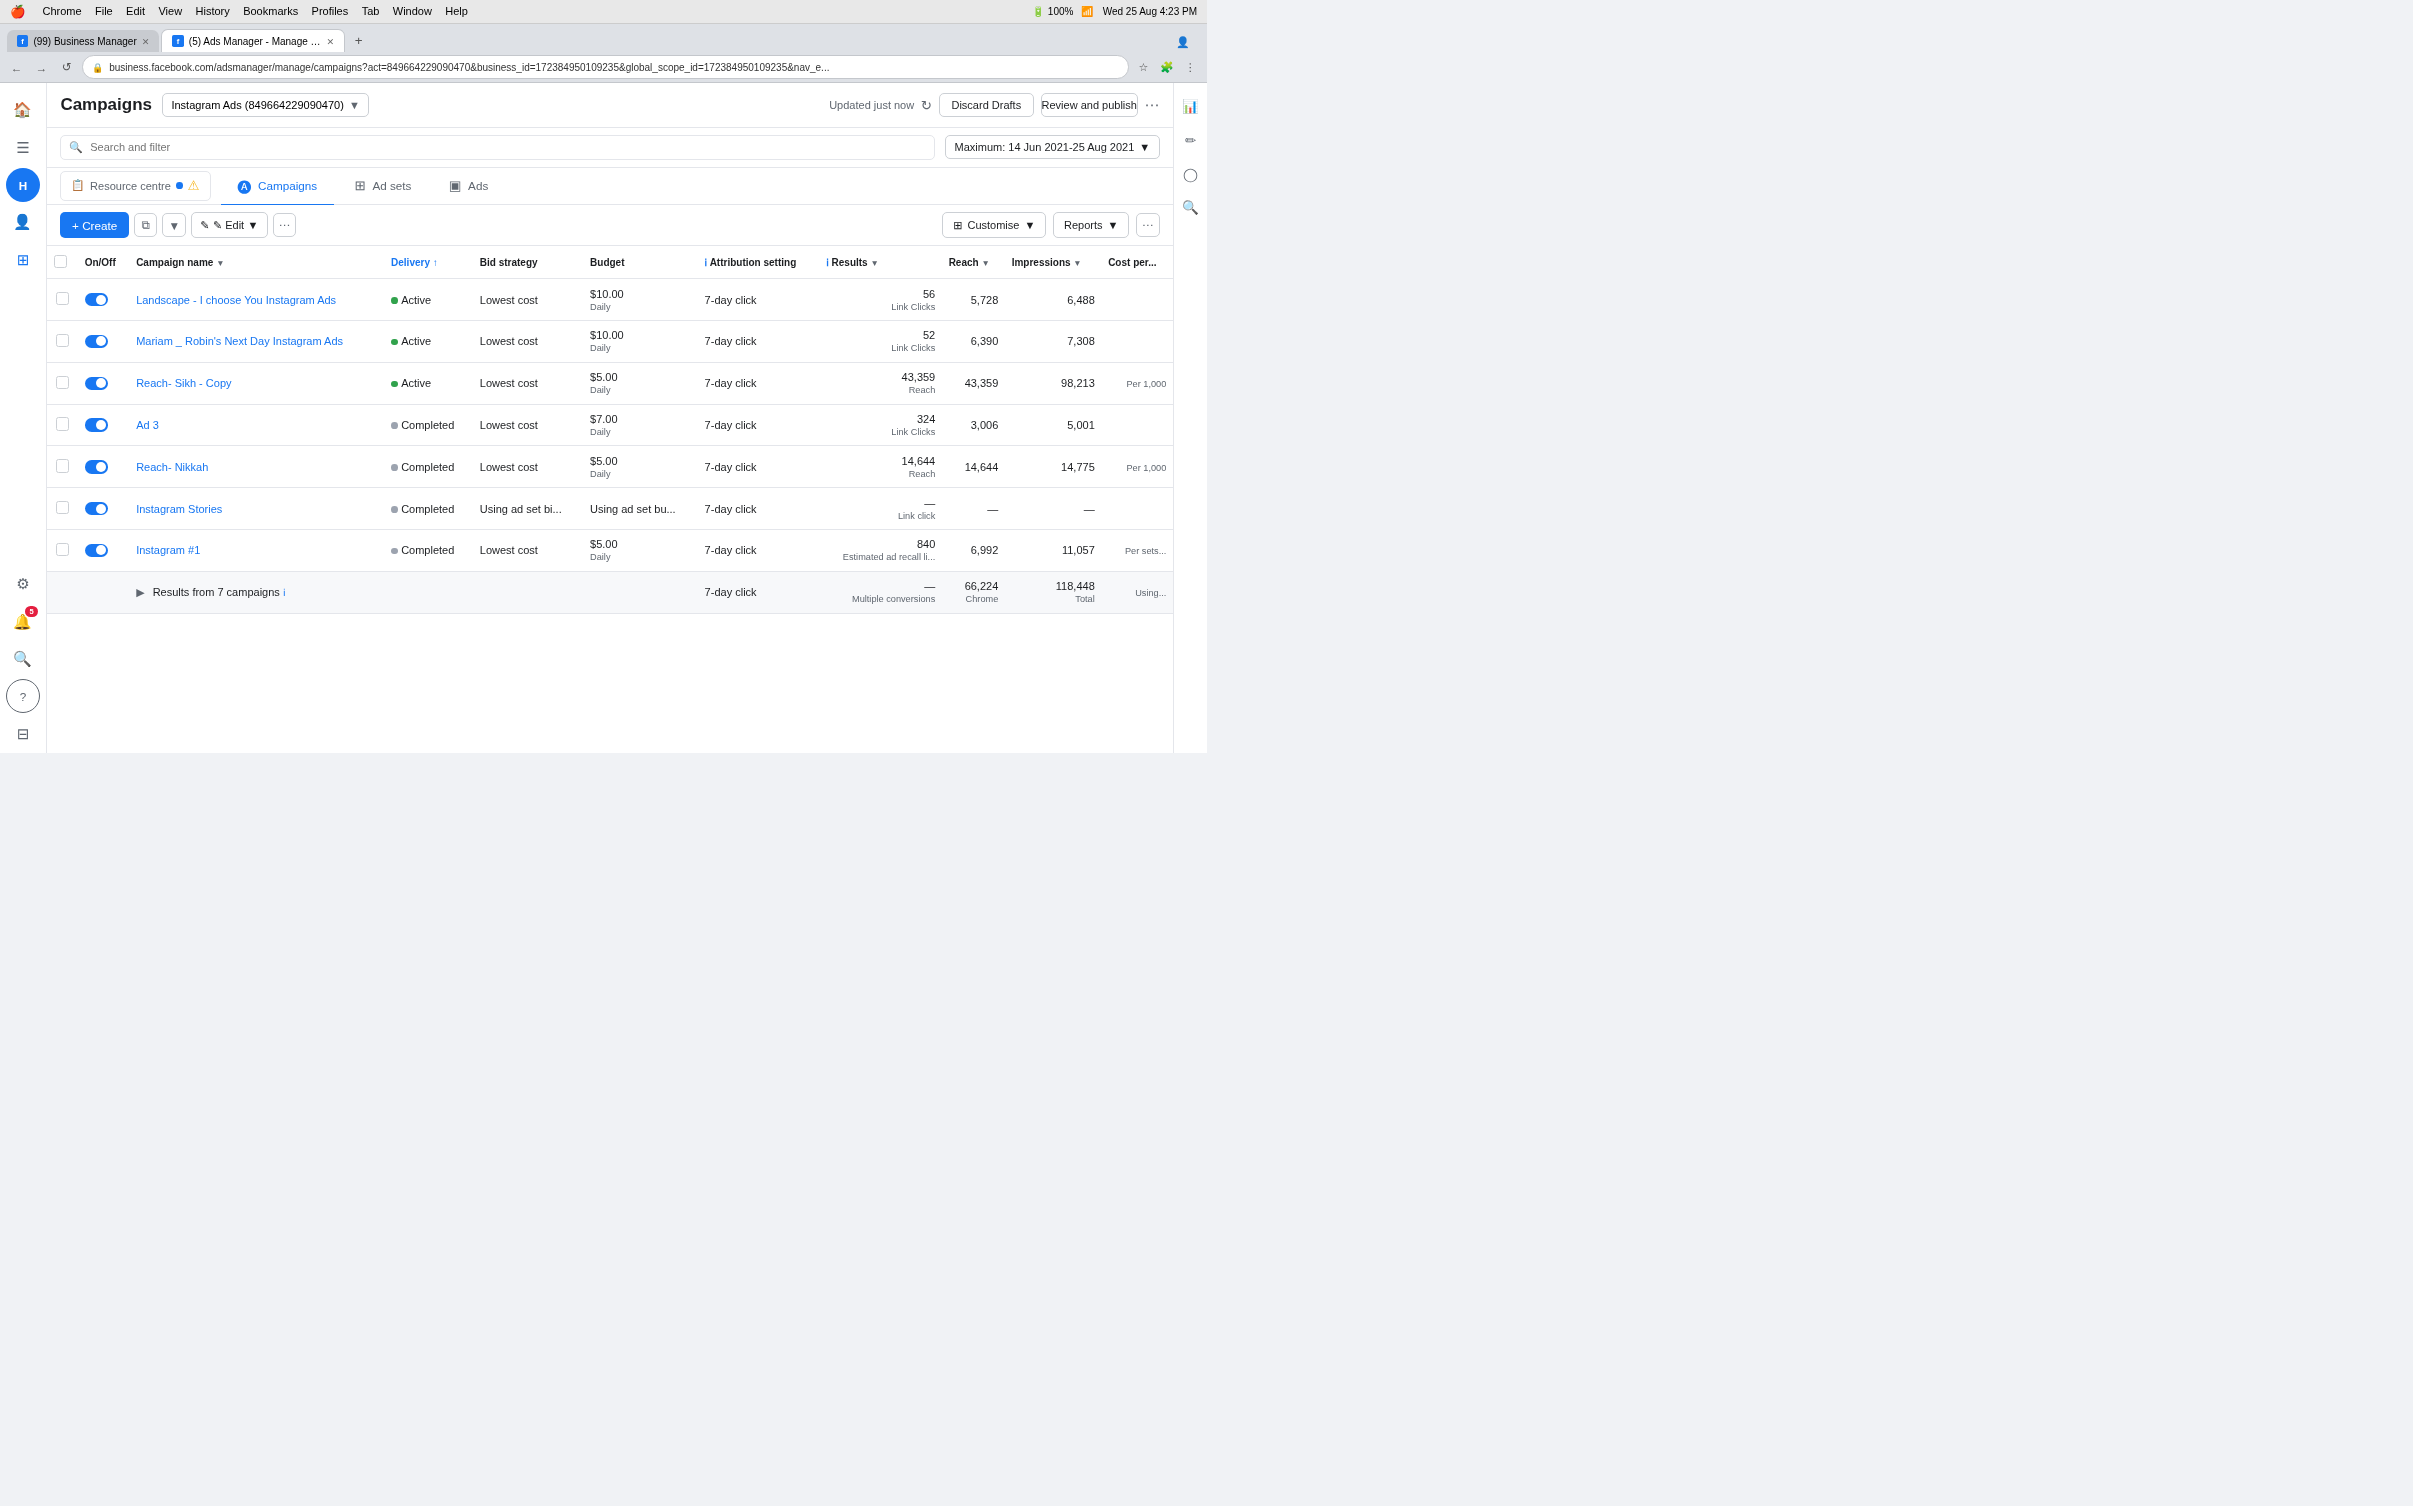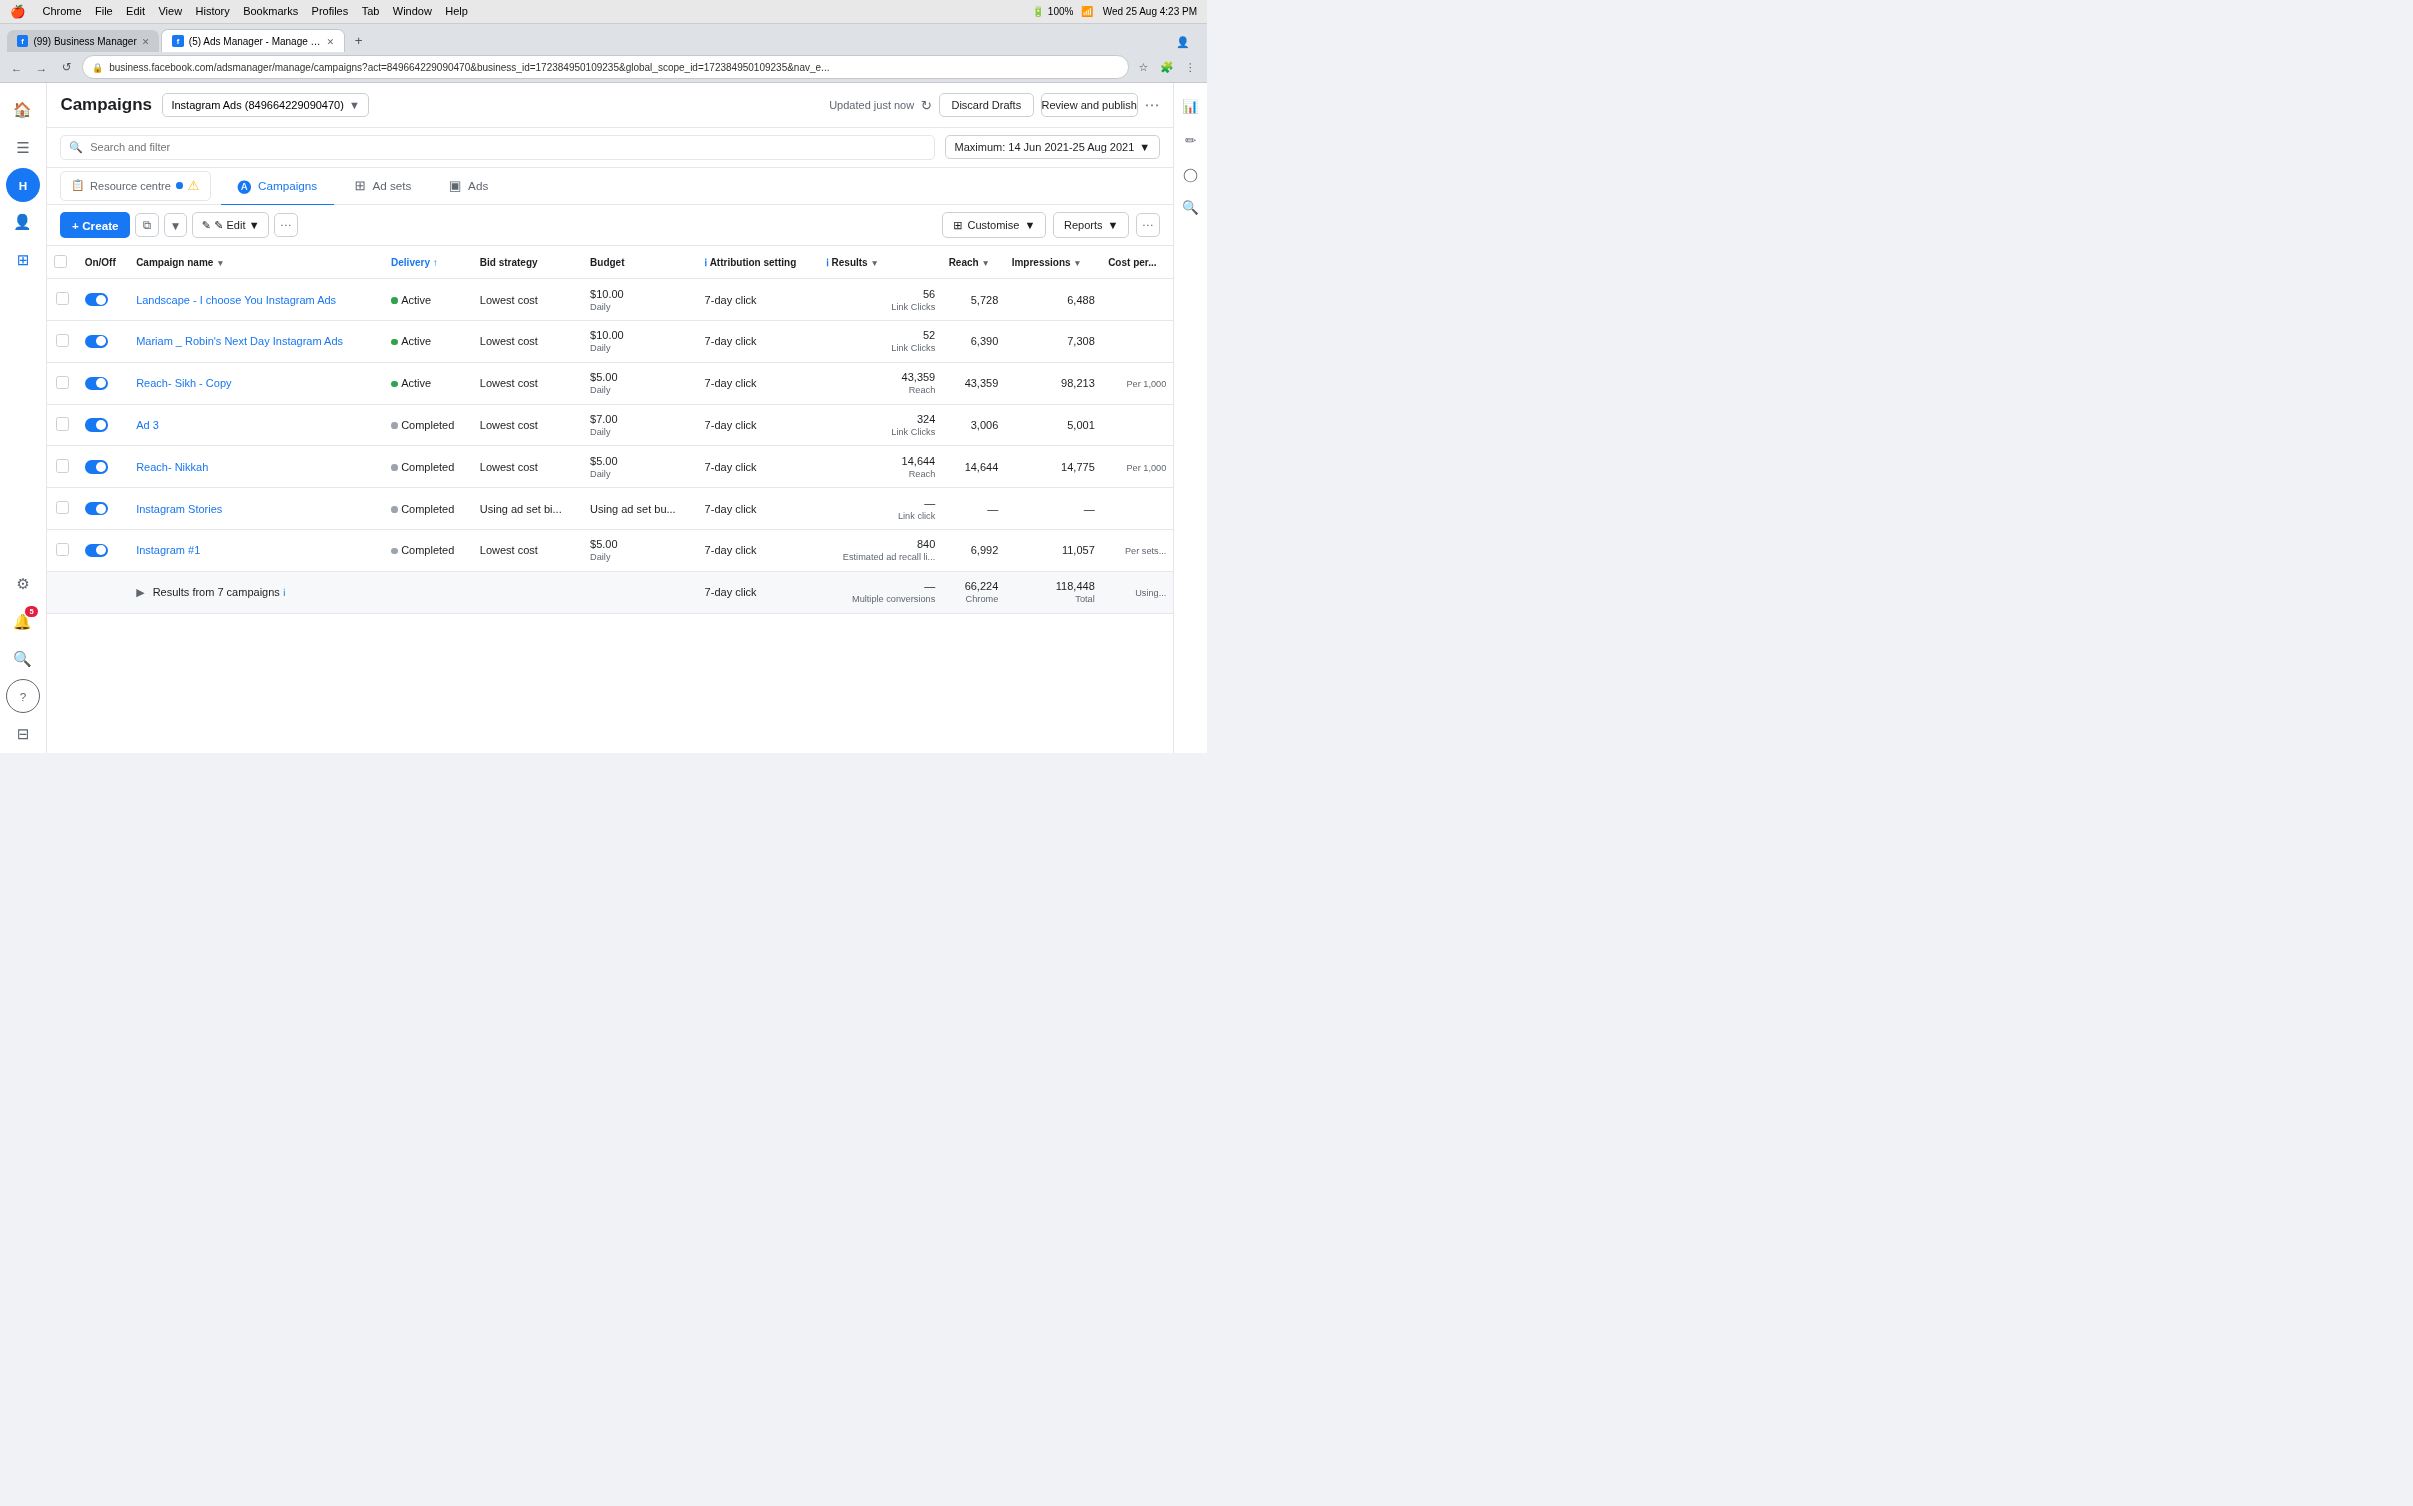--- a/index.html
+++ b/index.html
@@ -275,21 +275,21 @@
       display: flex;
       align-items: center;
       gap: 3.4px;
       background: #1877f2;
       color: #fff;
       border: none;
       border-radius: 5px;
       padding: 6.7px 11.7px;
       cursor: pointer;
       font-size: 11.7px;
-      font-weight: 700;
+      font-weight: 400;
       text-align: center;
     }
     .tool-btn {
       display: flex;
       align-items: center;
       gap: 3.4px;
       background: #fff;
       border: 0.8px solid #ccd0d5;
       border-radius: 5px;
       padding: 5.9px 8.4px;

